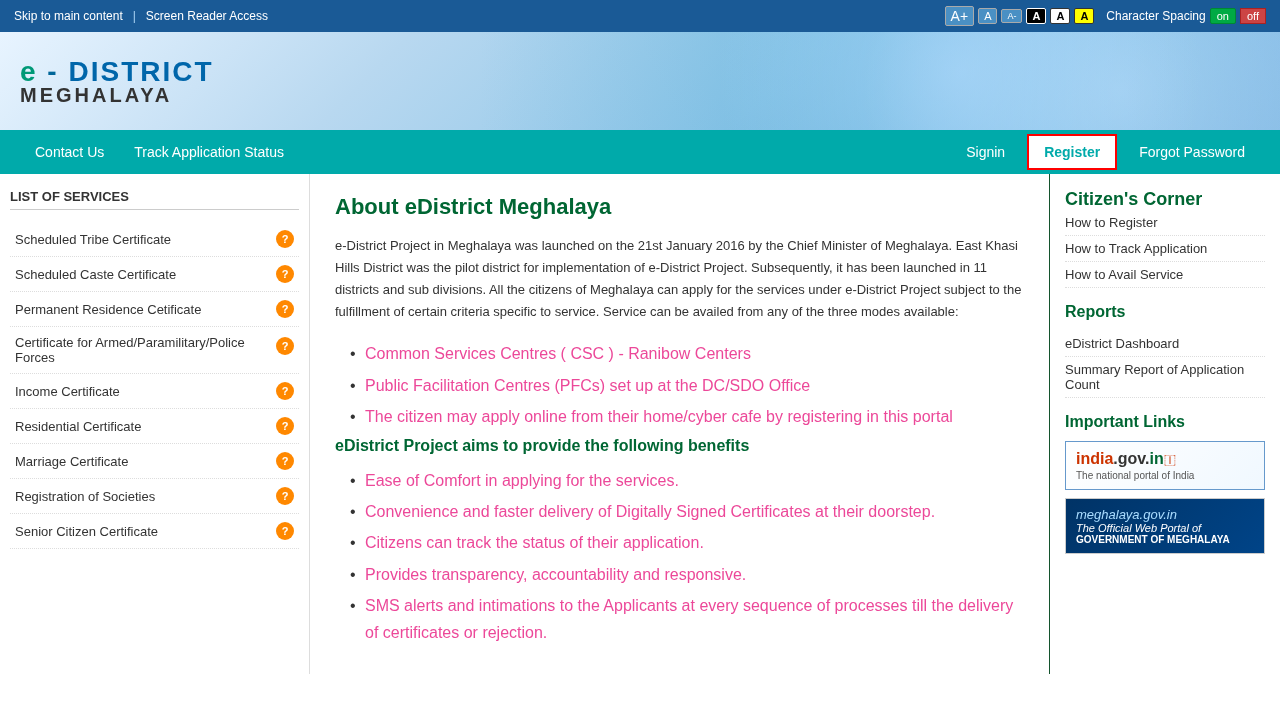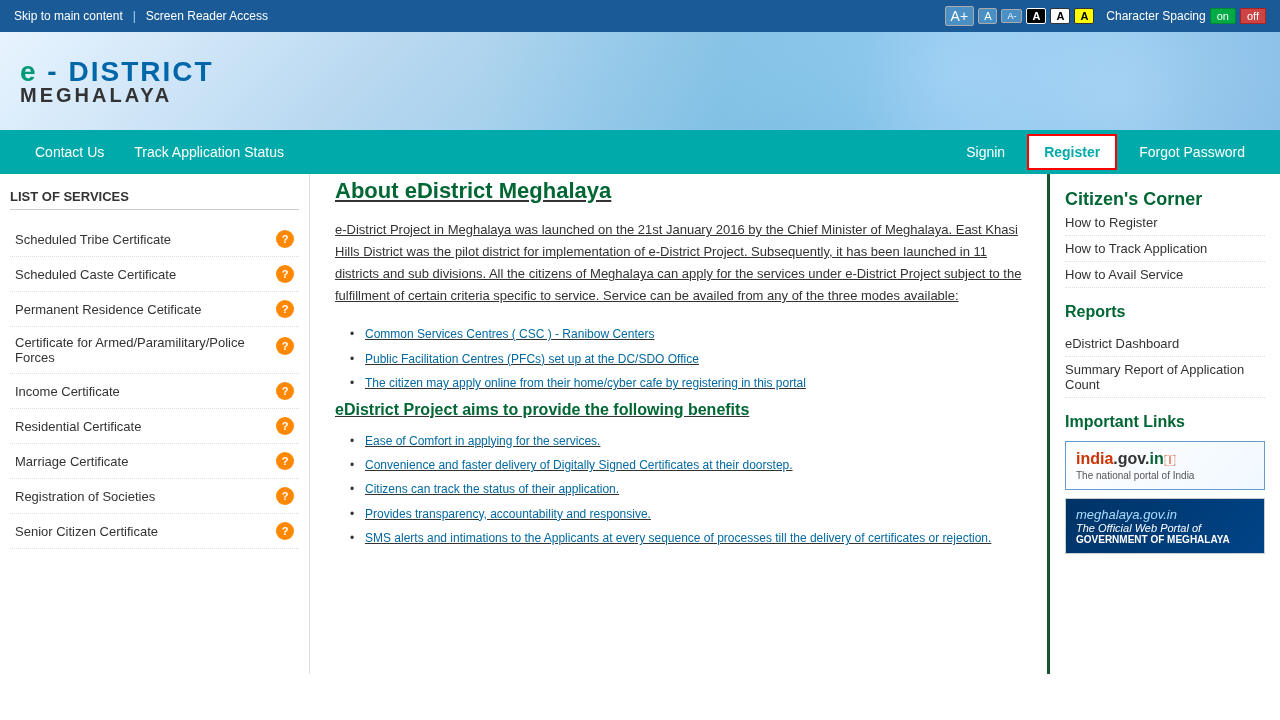--- a/index.html
+++ b/index.html
@@ -142,23 +142,22 @@
       display: flex;
       align-items: center;
       justify-content: center;
       flex-shrink: 0;
       margin-left: 5px;
     }
 
     
     .content-area {
       flex: 1;
-      padding: 4px 25px;
-      border-right: 3px solid #14532d;
-      text-decoration: underline;
+      padding: 20px 25px;
+      border-right: 1px solid #14532d;
     }
     .content-title {
       color: #006633;
       font-size: 22px;
       font-weight: bold;
       margin-bottom: 15px;
     }
     .content-text {
       font-size: 13px;
       line-height: 1.7;
@@ -171,23 +170,23 @@
       font-weight: bold;
       margin-bottom: 10px;
       margin-top: 5px;
     }
     .bullet-list {
       list-style: none;
       padding: 0;
       margin-left: 10px;
     }
     .bullet-list li {
-      font-size: 12px;
+      font-size: 16px;
       line-height: 1.7;
-      color: #0369a1;
+      color: #ec4899;
       padding: 2px 0;
       padding-left: 20px;
       position: relative;
     }
     .bullet-list li::before {
       content: "•";
       position: absolute;
       left: 5px;
       color: #333;
     }

